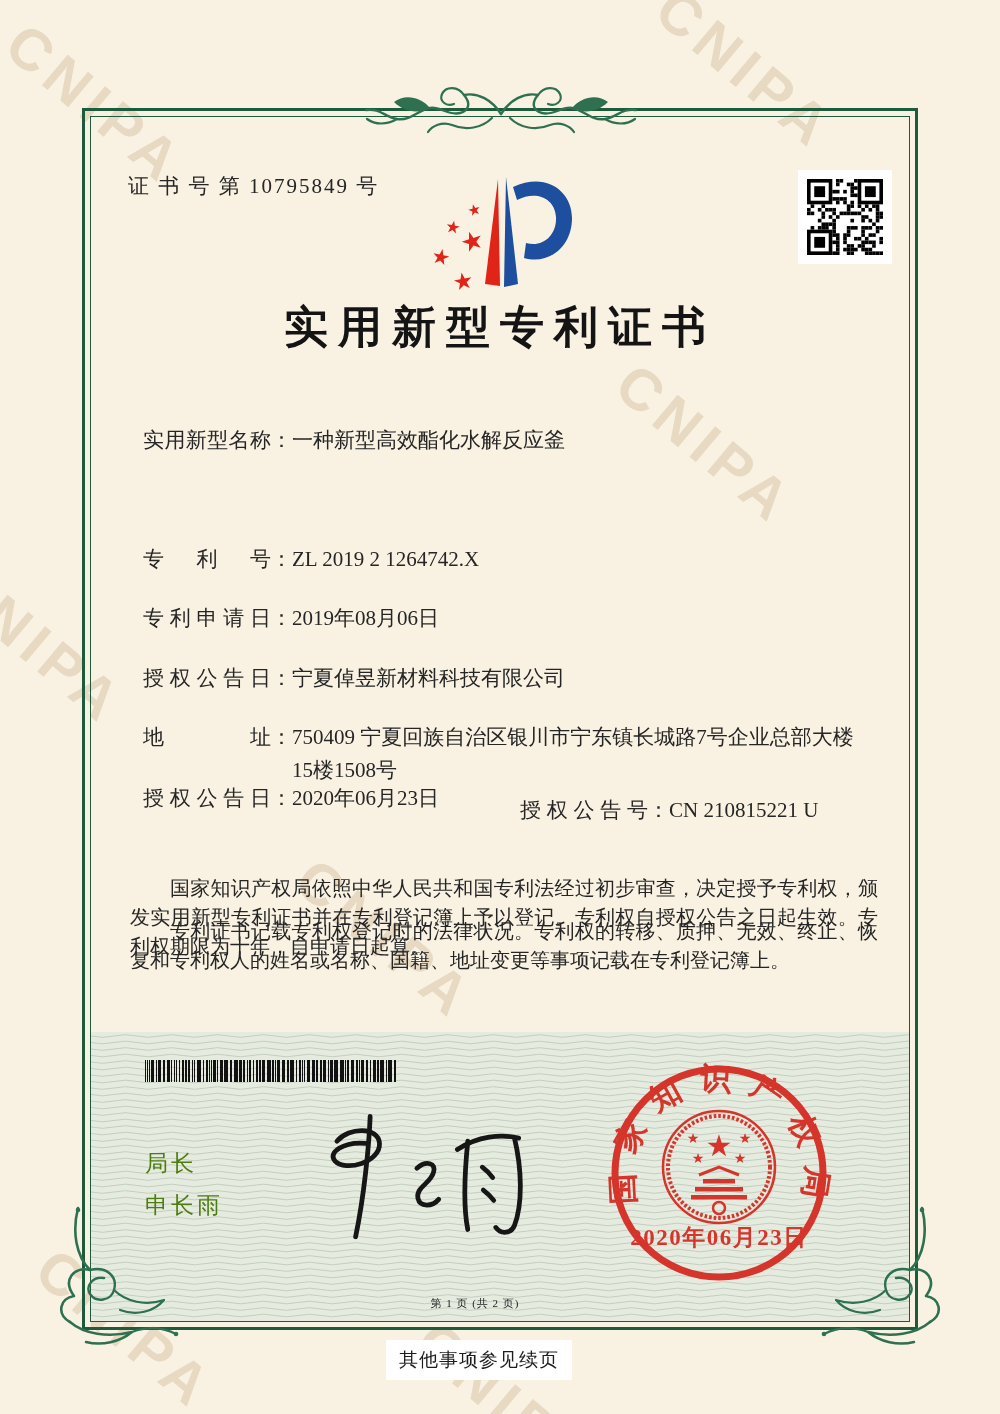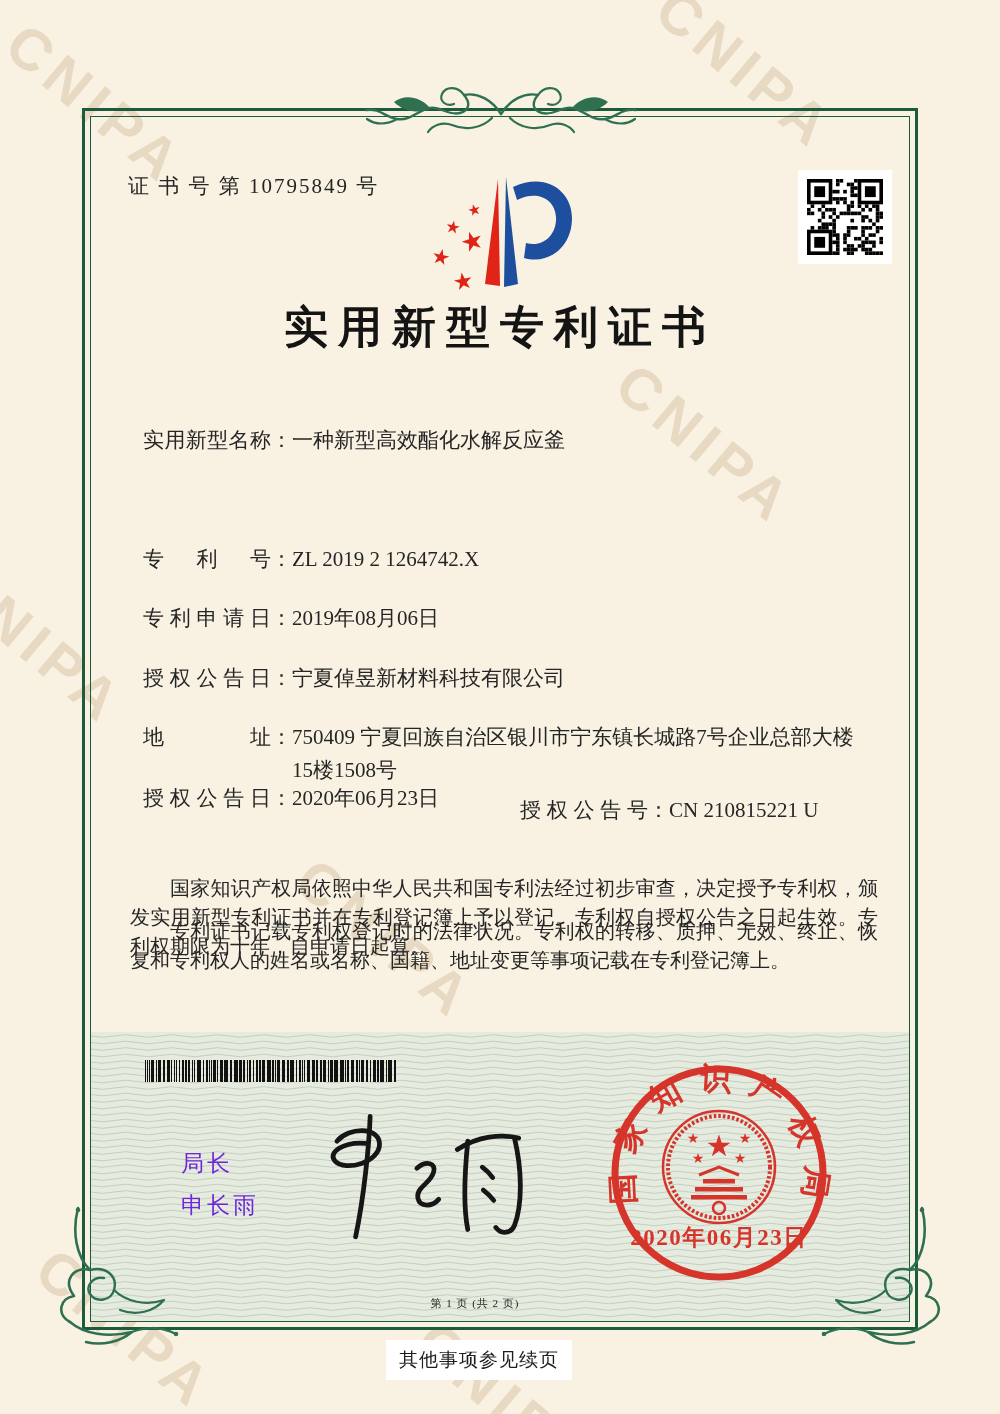--- a/index.html
+++ b/index.html
@@ -17,21 +17,21 @@
   .border-inner{left:90px;top:116px;width:820px;height:1206px;border:1px solid var(--green);z-index:3;}
   .cert-no{left:128px;top:172px;font-size:21px;letter-spacing:2px;z-index:5;}
   .title{left:0;top:298px;width:1000px;text-align:center;font-size:44px;font-weight:bold;letter-spacing:10px;color:#141414;z-index:5;}
   .frow{position:absolute;left:143px;width:760px;font-size:21px;z-index:5;line-height:33px;}
   .flabel{display:inline-block;width:128px;text-align:justify;text-align-last:justify;vertical-align:top;}
   .fcolon{display:inline-block;vertical-align:top;}
   .fvalue{display:inline-block;vertical-align:top;margin-left:0;max-width:572px;}
   .fgroup2{position:absolute;left:377px;top:12px;}
   .para{position:absolute;left:130px;width:748px;font-size:20px;line-height:29px;text-align:justify;text-indent:2em;z-index:5;}
   .director{position:absolute;left:145px;font-family:"Liberation Sans","DejaVu Sans",sans-serif;
-            font-size:23px;letter-spacing:3px;color:#6d28d9;z-index:6;margin-left:36px;}
+            font-size:23px;letter-spacing:3px;color:#4d7c0f;z-index:6;}
   .pageinfo{left:275px;top:1296px;width:400px;text-align:center;font-size:11px;letter-spacing:1px;z-index:6;}
   .footnote{left:386px;top:1340px;width:186px;height:40px;background:#ffffff;z-index:6;
             display:flex;align-items:center;justify-content:center;font-size:19px;letter-spacing:1px;color:#1d1d1d;}
   .qrbox{left:798px;top:170px;width:94px;height:94px;background:#ffffff;z-index:5;display:flex;align-items:center;justify-content:center;}
   .barcode{left:143px;top:1060px;width:260px;height:22px;z-index:6;}
   .stk-green{stroke:var(--green2);fill:none;stroke-linecap:round;stroke-linejoin:round;}
   .fil-green{fill:var(--green2);}
   .stk-red{stroke:var(--red);fill:none;}
   .fil-red{fill:var(--red);}
   .fil-blue{fill:var(--blue);}

